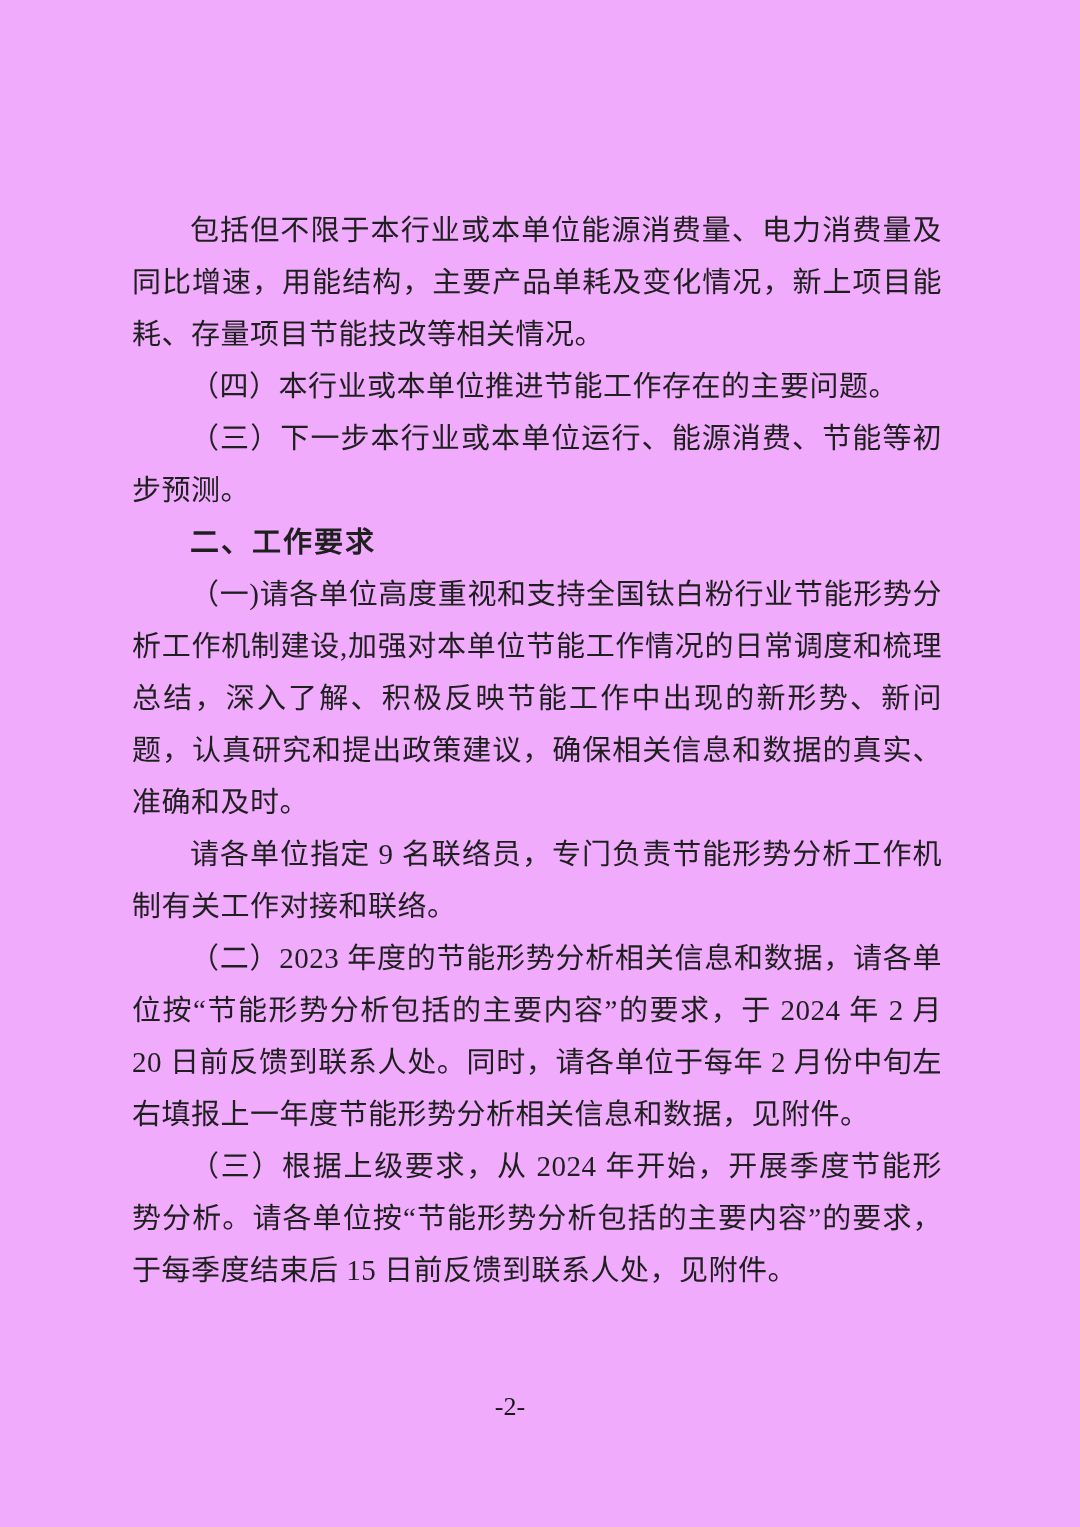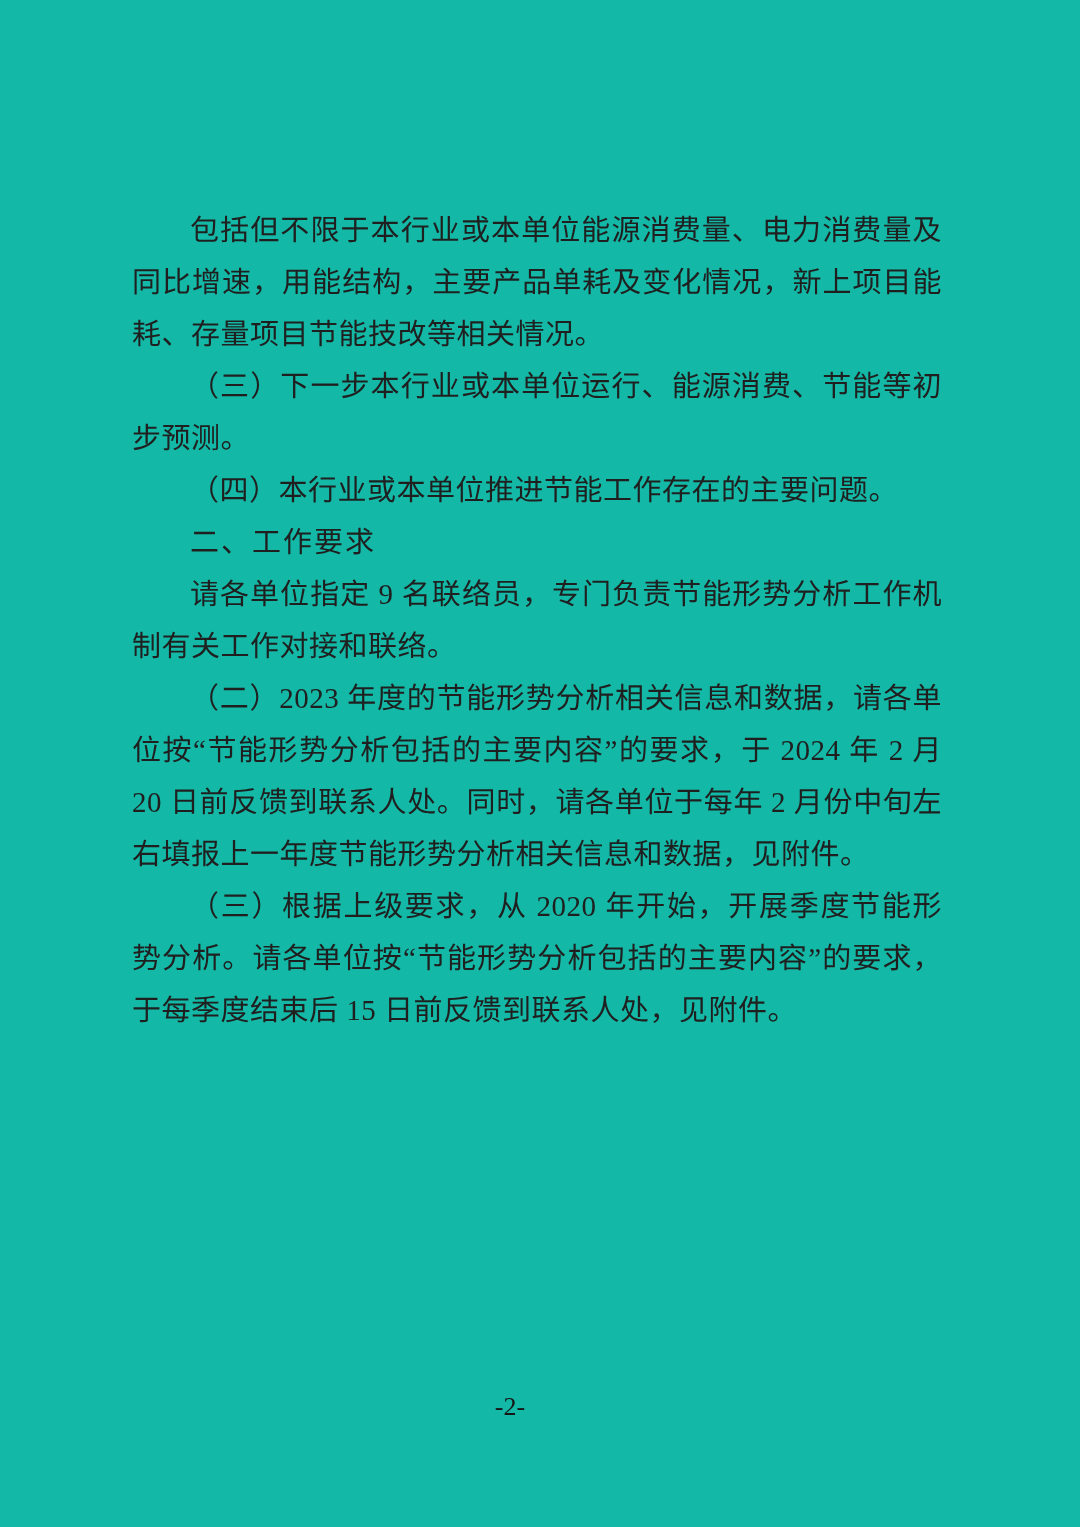--- a/index.html
+++ b/index.html
@@ -4,21 +4,21 @@
 <style>
   html, body {
     margin: 0;
     padding: 0;
     background: #ffffff;
   }
   .page {
     position: relative;
     width: 1080px;
     height: 1527px;
-    background: #14b8a6;
+    background: #f0abfc;
     overflow: hidden;
     font-family: "Liberation Serif", "DejaVu Serif", serif;
     color: #1f1f1f;
   }
   .content {
     position: absolute;
     top: 204px;
     left: 132px;
     width: 810px;
     font-size: 29px;
@@ -26,42 +26,43 @@
     text-align: justify;
     text-justify: inter-ideograph;
     letter-spacing: 0.5px;
   }
   .content p {
     margin: 0;
     padding: 0;
     text-indent: 2em;
   }
   .content p.section-heading {
-    font-weight: 400;
+    font-weight: 700;
     letter-spacing: 2px;
   }
   .page-footer {
     position: absolute;
     top: 1392px;
     left: 0;
     width: 1020px;
     text-align: center;
     font-size: 26px;
     line-height: 30px;
     color: #161616;
     font-family: "Liberation Serif", "DejaVu Serif", serif;
   }
 </style>
 </head>
 <body>
 
 <div class="page">
   <div class="content">
     <p>包括但不限于本行业或本单位能源消费量、电力消费量及同比增速，用能结构，主要产品单耗及变化情况，新上项目能耗、存量项目节能技改等相关情况。</p>
+    <p>（四）本行业或本单位推进节能工作存在的主要问题。</p>
     <p>（三）下一步本行业或本单位运行、能源消费、节能等初步预测。</p>
-    <p>（四）本行业或本单位推进节能工作存在的主要问题。</p>
     <p class="section-heading">二、工作要求</p>
+    <p>（一)请各单位高度重视和支持全国钛白粉行业节能形势分析工作机制建设,加强对本单位节能工作情况的日常调度和梳理总结，深入了解、积极反映节能工作中出现的新形势、新问题，认真研究和提出政策建议，确保相关信息和数据的真实、准确和及时。</p>
     <p>请各单位指定 9 名联络员，专门负责节能形势分析工作机制有关工作对接和联络。</p>
     <p>（二）2023 年度的节能形势分析相关信息和数据，请各单位按“节能形势分析包括的主要内容”的要求，于 2024 年 2 月 20 日前反馈到联系人处。同时，请各单位于每年 2 月份中旬左右填报上一年度节能形势分析相关信息和数据，见附件。</p>
-    <p>（三）根据上级要求，从 2020 年开始，开展季度节能形势分析。请各单位按“节能形势分析包括的主要内容”的要求，于每季度结束后 15 日前反馈到联系人处，见附件。</p>
+    <p>（三）根据上级要求，从 2024 年开始，开展季度节能形势分析。请各单位按“节能形势分析包括的主要内容”的要求，于每季度结束后 15 日前反馈到联系人处，见附件。</p>
   </div>
   <div class="page-footer">-2-</div>
 </div>
 
 </body></html>

